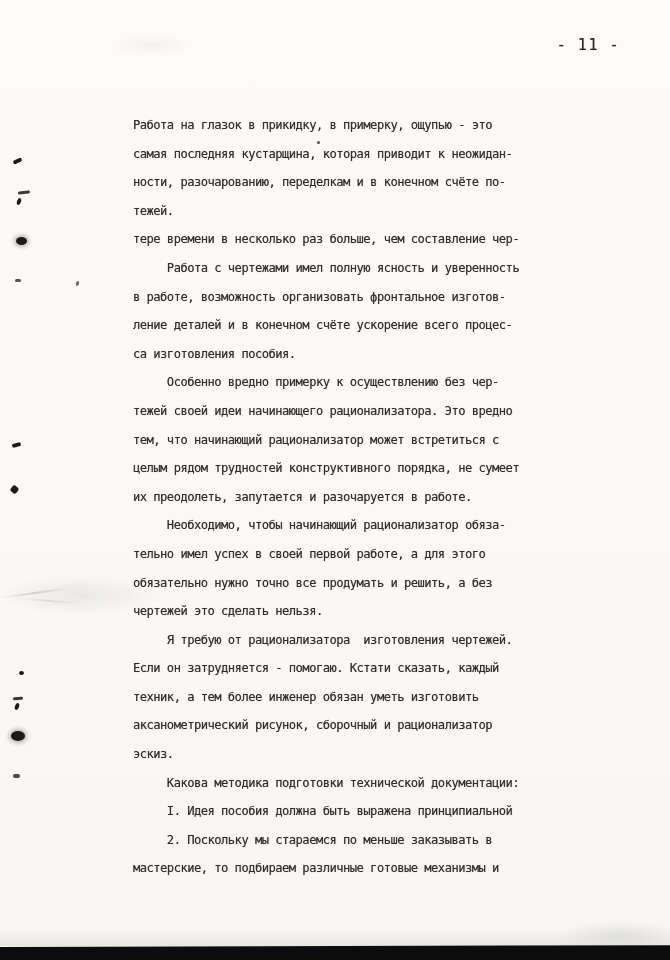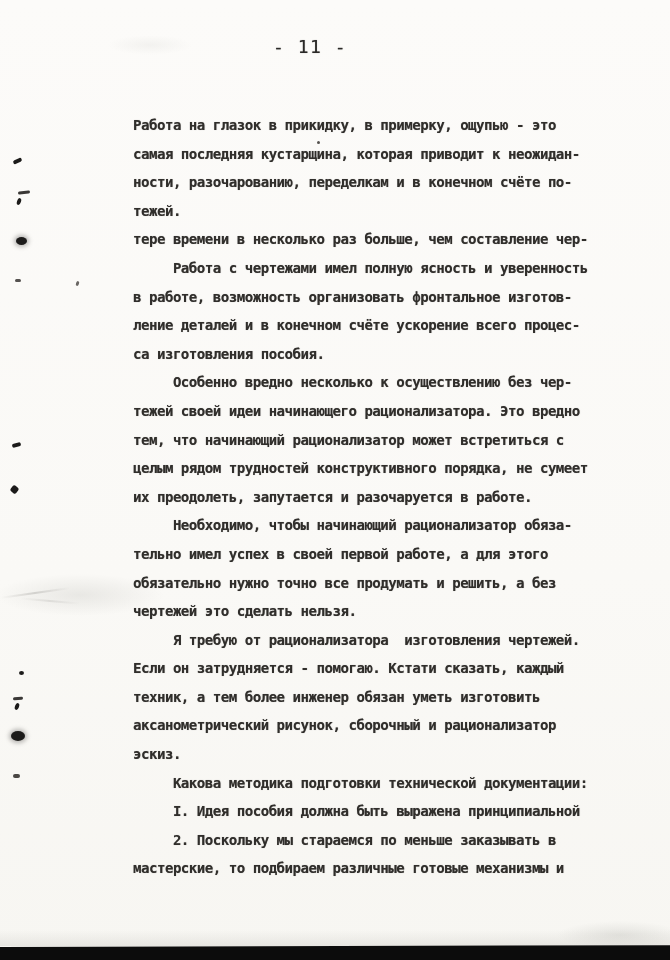--- a/index.html
+++ b/index.html
@@ -14,37 +14,36 @@
     position: absolute; inset: 0;
     background:
       radial-gradient(ellipse 120px 30px at 80px 595px, rgba(180,180,175,0.25), rgba(180,180,175,0) 70%),
       radial-gradient(ellipse 90px 20px at 620px 935px, rgba(190,190,185,0.35), rgba(190,190,185,0) 70%),
       radial-gradient(ellipse 60px 14px at 150px 45px, rgba(200,200,195,0.18), rgba(200,200,195,0) 70%),
       linear-gradient(180deg, #fcfbf9 0%, #faf9f6 60%, #f7f6f2 100%);
   }
   .page-number {
     position: absolute;
     top: 36px; left: 0; width: 620px;
-    text-align: center;
-    font-size: 18px;
+    text-align: right;
+    font-size: 15px;
     letter-spacing: 1.5px;
     color: #2a2927;
     text-shadow: 0 0 0.8px rgba(42,41,39,0.6);
     white-space: pre;
   }
   .text-block {
     position: absolute;
     top: 111px; left: 133px;
     width: 537px;
     color: #302e2b;
-    font-size: 14px;
+    font-size: 12px;
     line-height: 28.6px;
     letter-spacing: -0.45px;
     text-shadow: 0.2px 0.2px 0.7px rgba(48,46,43,0.55);
-    font-weight: bold;
   }
   .line { white-space: pre; height: 28.6px; overflow: visible; }
   .speck { position: absolute; background: #1c1b1a; border-radius: 50%; }
   .speck.dash { border-radius: 2px; }
   .speck.soft { box-shadow: 0 0 4px 2px rgba(60,58,55,0.35); }
   .scratch {
     position: absolute;
     background: linear-gradient(90deg, rgba(150,148,144,0.0), rgba(150,148,144,0.35), rgba(150,148,144,0.0));
     height: 2px; border-radius: 1px;
   }
@@ -71,21 +70,21 @@
   <div class="text-block">
       <div class="line">Работа на глазок в прикидку, в примерку, ощупью - это</div>
       <div class="line">самая последняя кустарщина, которая приводит к неожидан-</div>
       <div class="line">ности, разочарованию, переделкам и в конечном счёте по-</div>
       <div class="line">тежей.</div>
       <div class="line">тере времени в несколько раз больше, чем составление чер-</div>
       <div class="line">     Работа с чертежами имел полную ясность и уверенность</div>
       <div class="line">в работе, возможность организовать фронтальное изготов-</div>
       <div class="line">ление деталей и в конечном счёте ускорение всего процес-</div>
       <div class="line">са изготовления пособия.</div>
-      <div class="line">     Особенно вредно несколько к осуществлению без чер-</div>
+      <div class="line">     Особенно вредно примерку к осуществлению без чер-</div>
       <div class="line">тежей своей идеи начинающего рационализатора. Это вредно</div>
       <div class="line">тем, что начинающий рационализатор может встретиться с</div>
       <div class="line">целым рядом трудностей конструктивного порядка, не сумеет</div>
       <div class="line">их преодолеть, запутается и разочаруется в работе.</div>
       <div class="line">     Необходимо, чтобы начинающий рационализатор обяза-</div>
       <div class="line">тельно имел успех в своей первой работе, а для этого</div>
       <div class="line">обязательно нужно точно все продумать и решить, а без</div>
       <div class="line">чертежей это сделать нельзя.</div>
       <div class="line">     Я требую от рационализатора  изготовления чертежей.</div>
       <div class="line">Если он затрудняется - помогаю. Кстати сказать, каждый</div>

